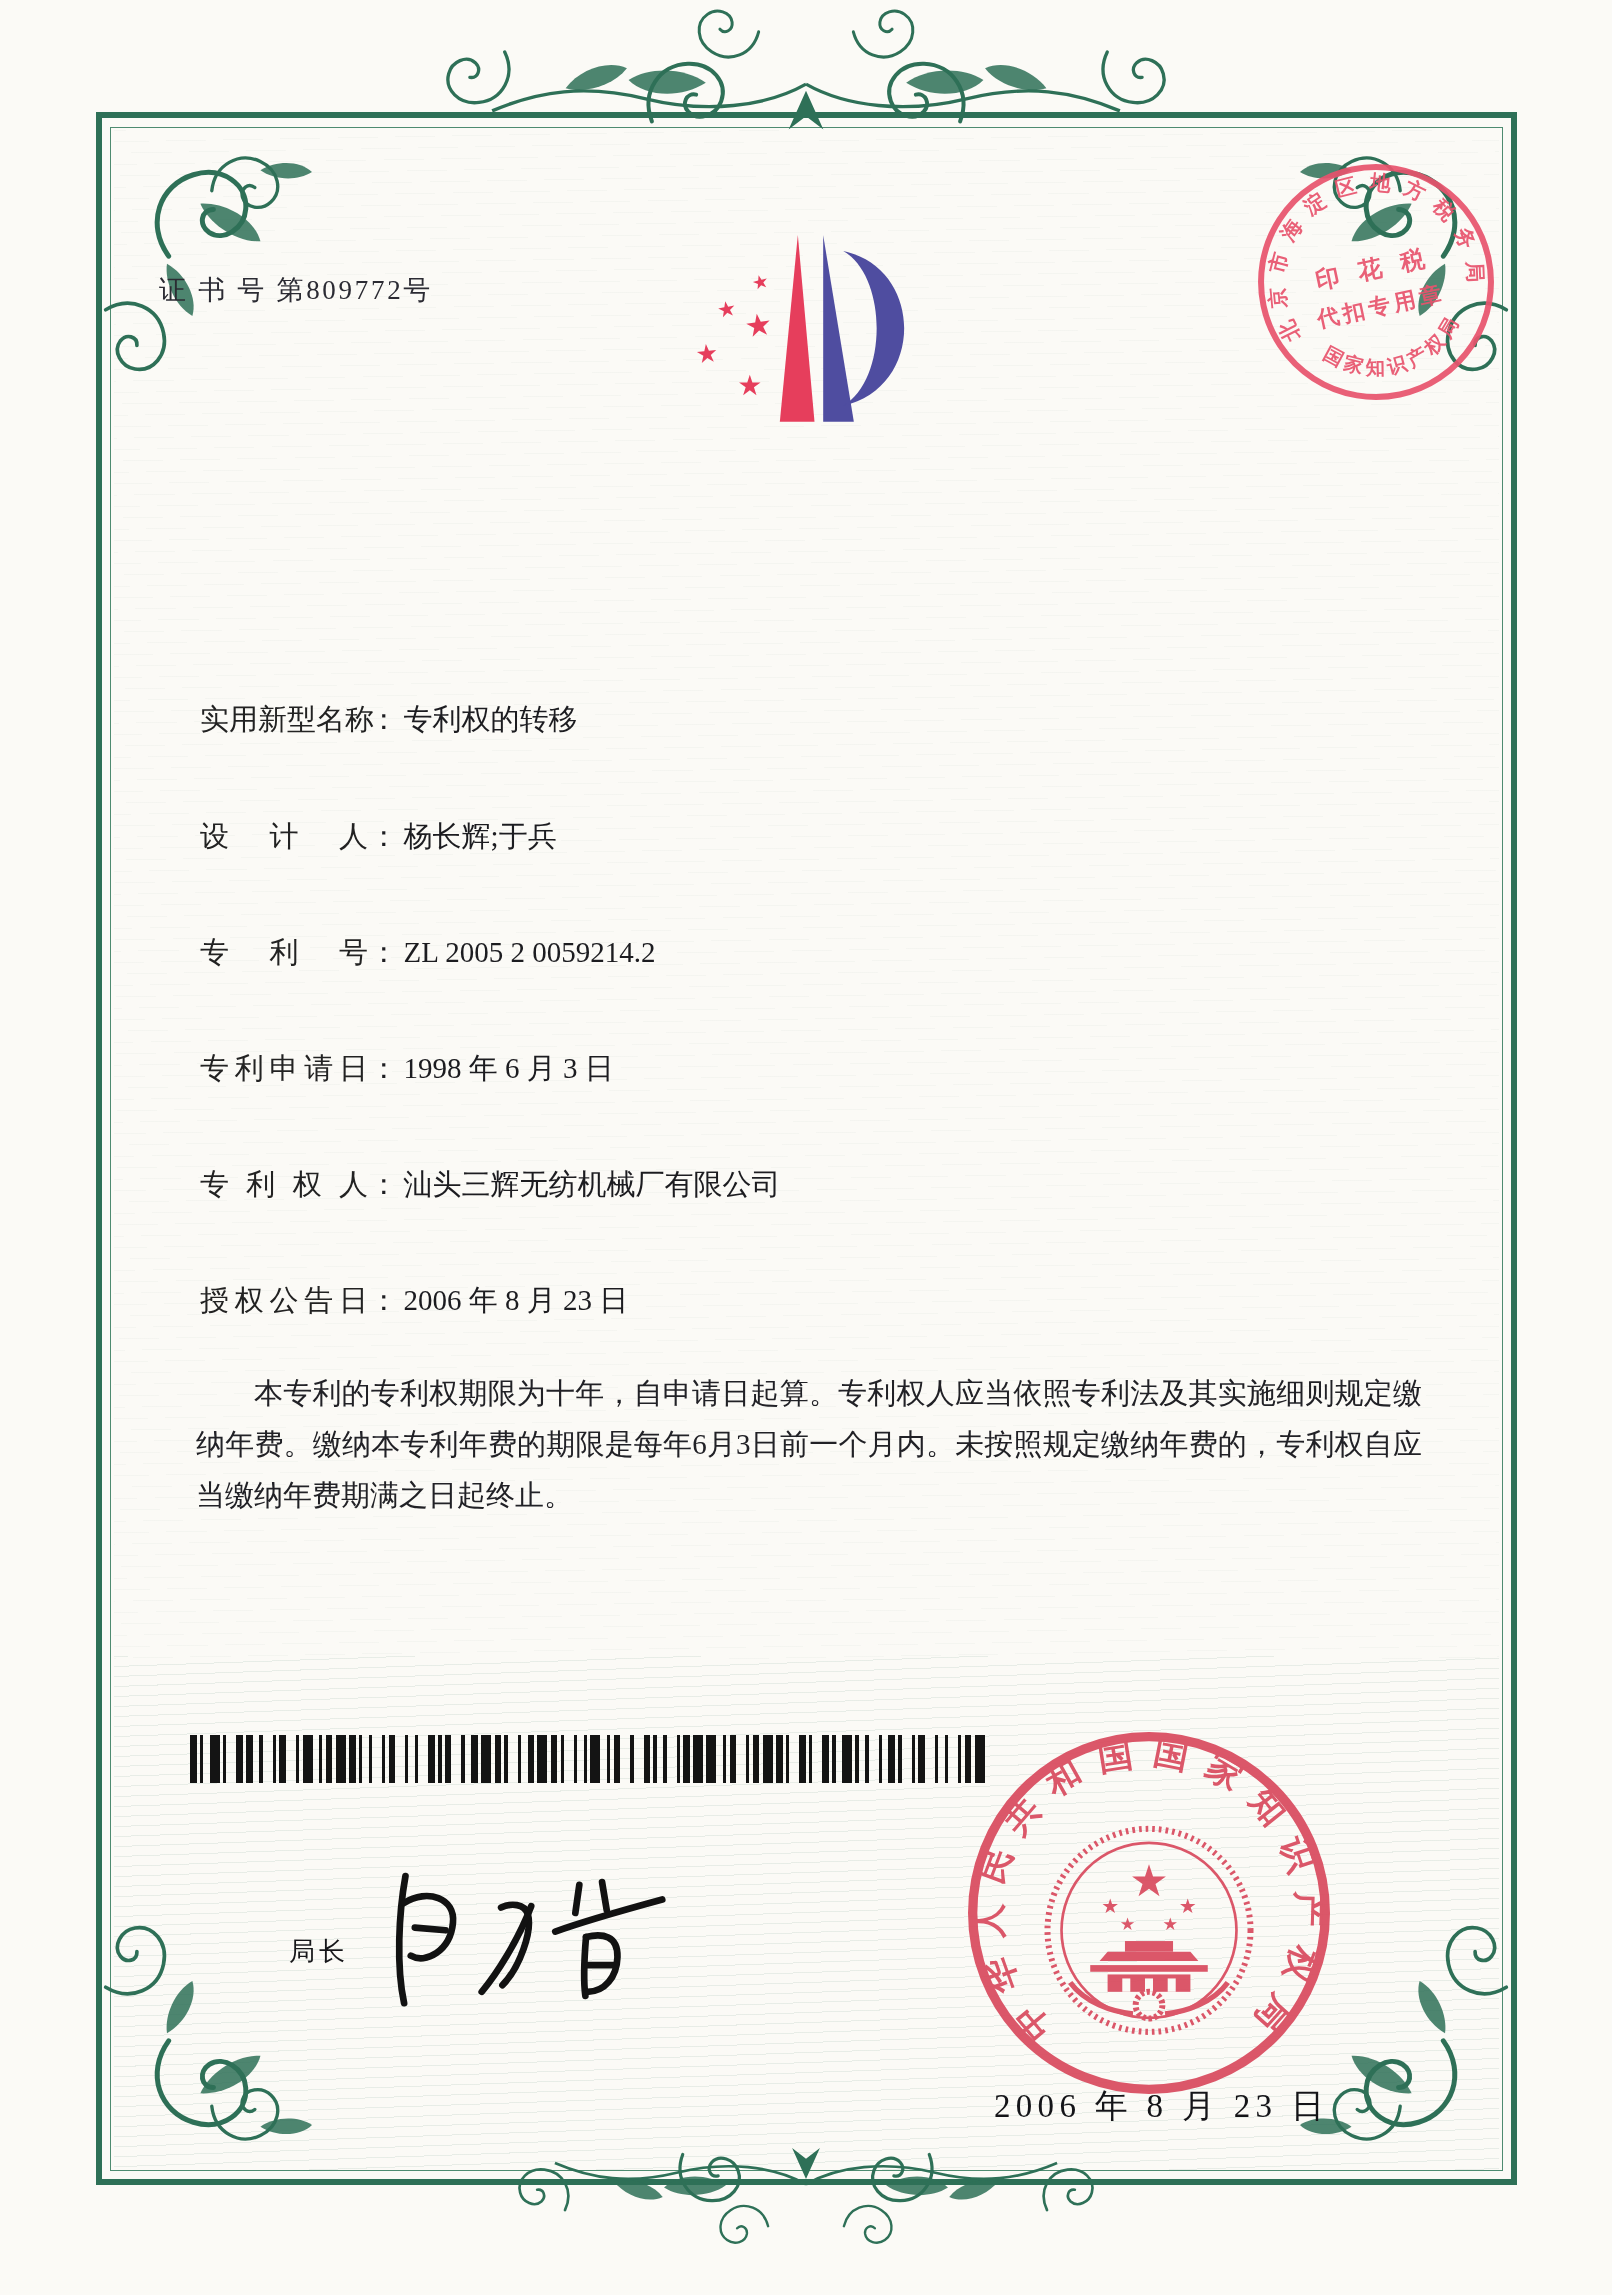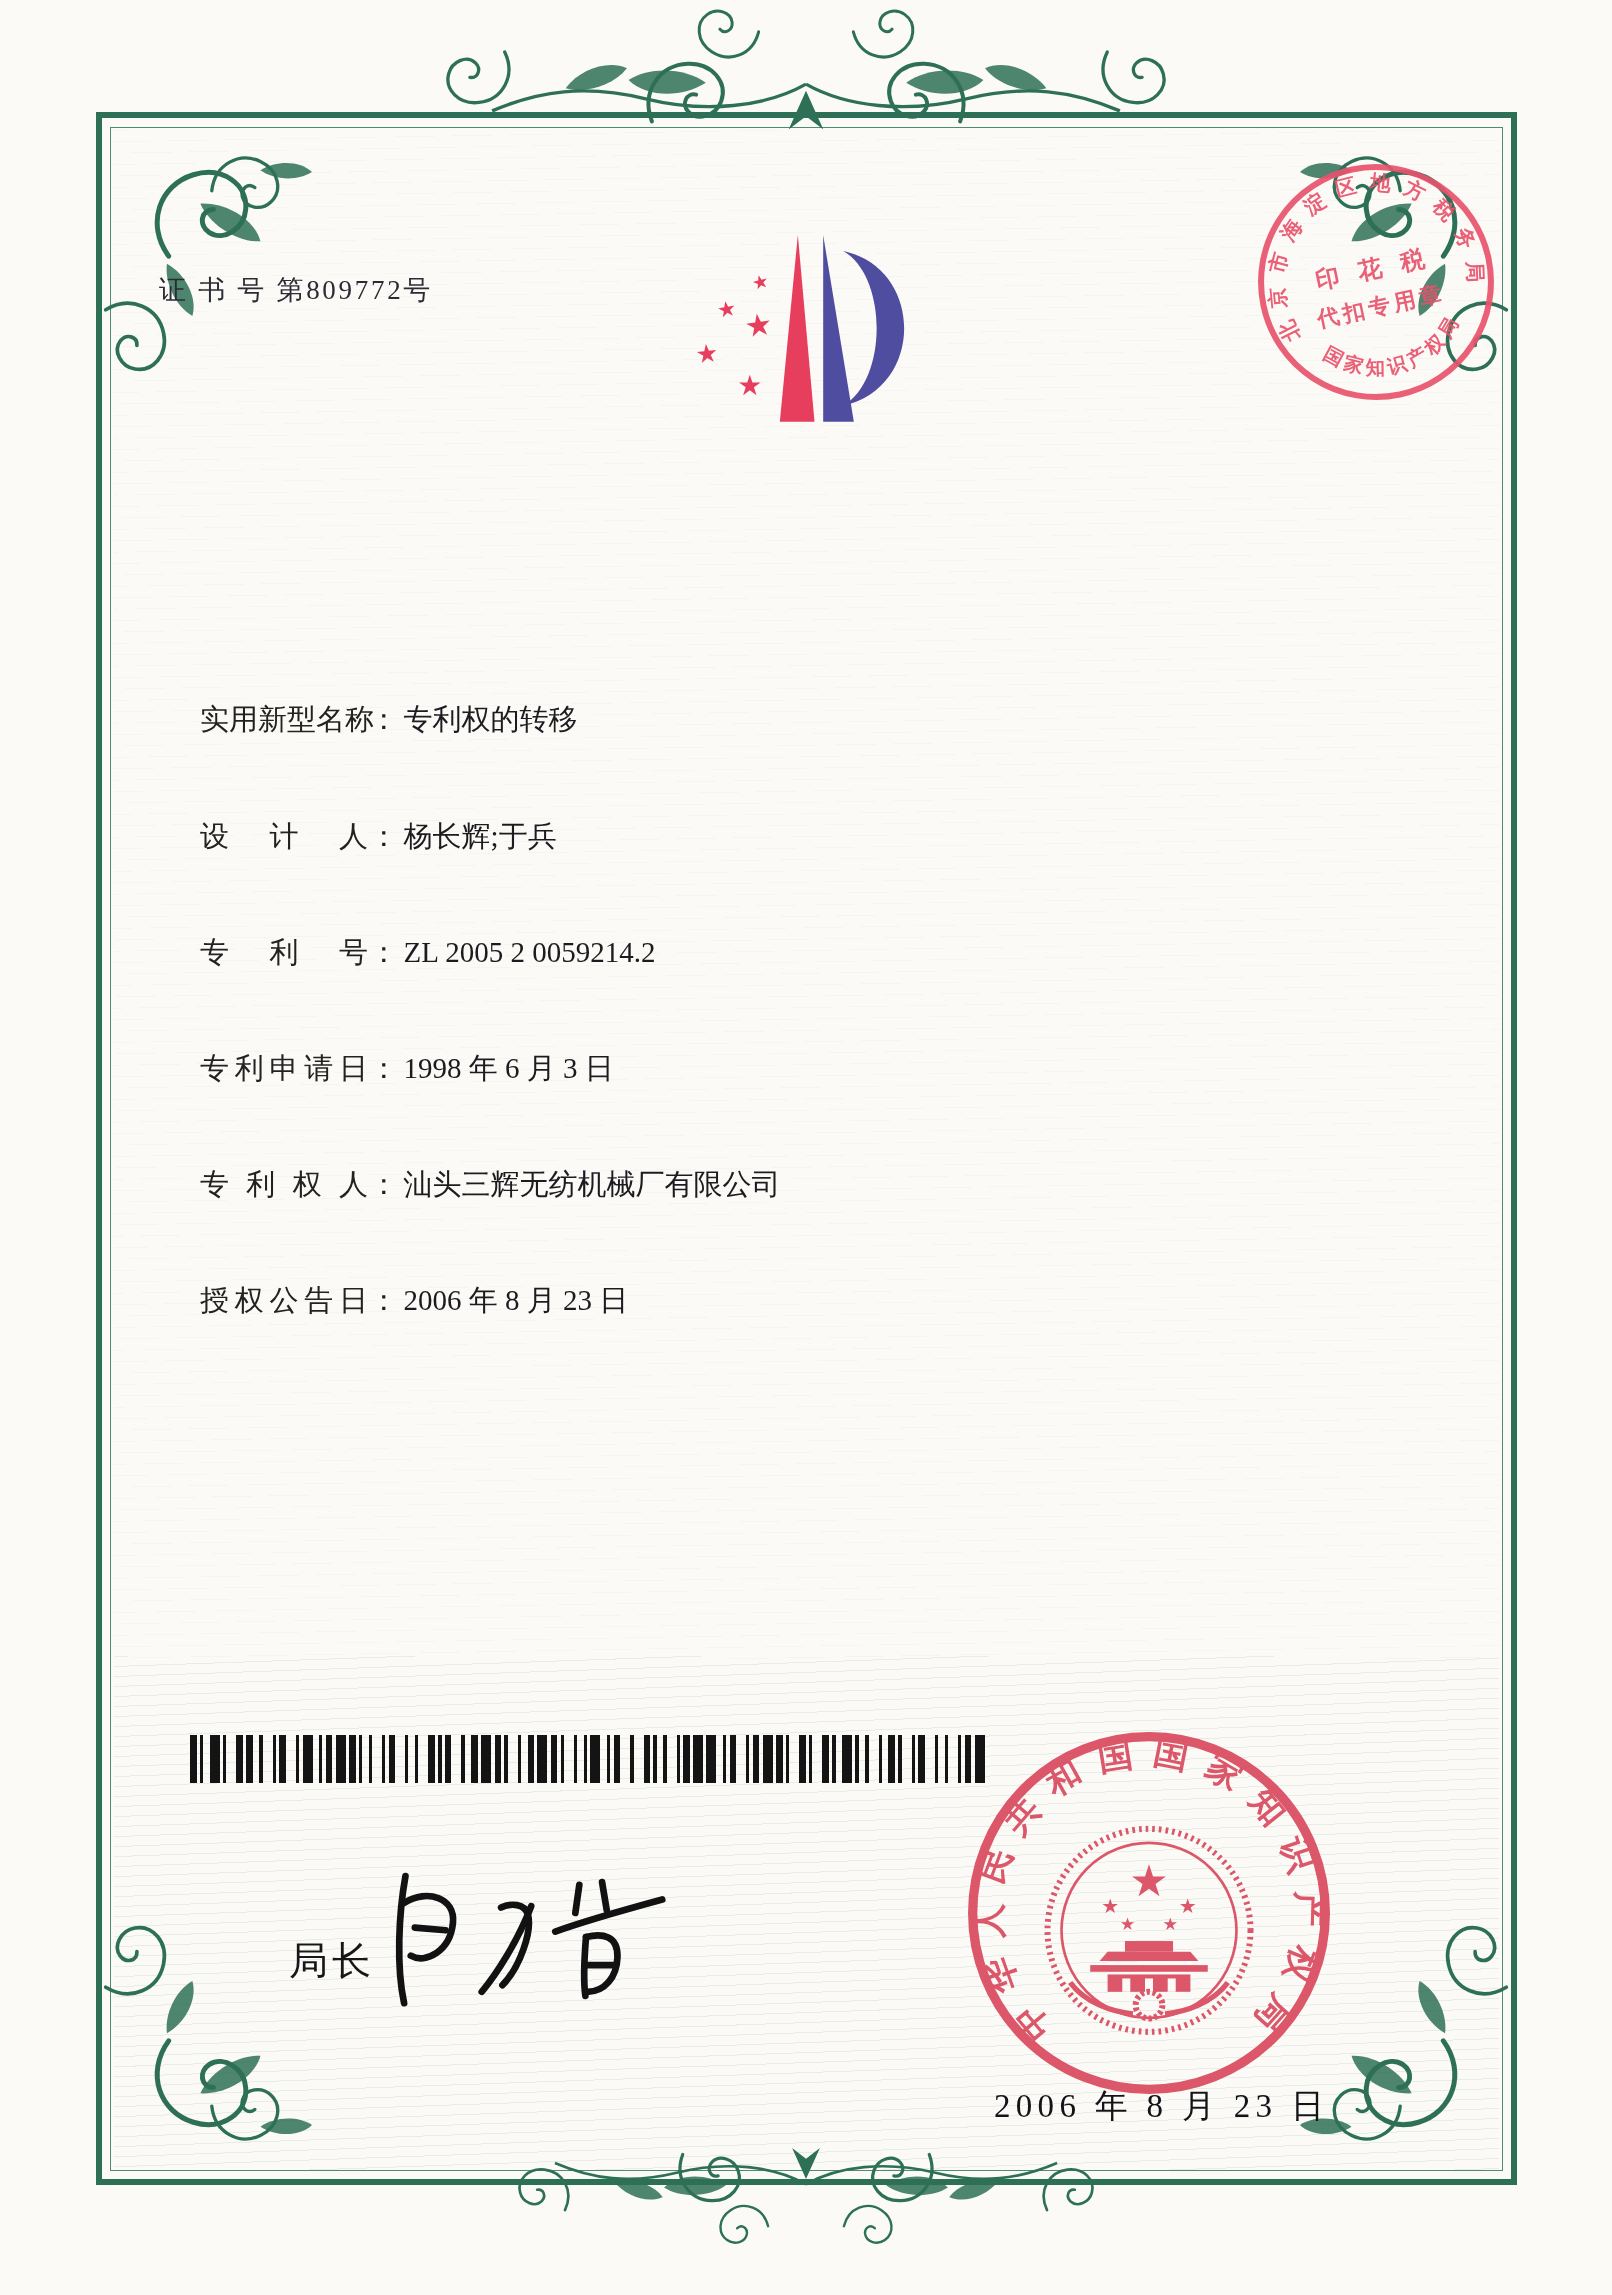--- a/index.html
+++ b/index.html
@@ -27,21 +27,21 @@
           vertical-align:top;color:#222;}
   .fcolon{display:inline-block;margin:0 5.3px 0 1.3px;}
   .fvalue{color:#1c1c20;}
   .paras{position:absolute;left:196px;top:1368px;width:1226px;font-size:29px;
          line-height:51px;text-align:justify;color:#212126;}
   .paras p{margin:0;text-indent:2em;}
   #barcode{position:absolute;left:190px;top:1735px;width:801px;height:48px;font-size:0;
            white-space:nowrap;overflow:hidden;}
   #barcode span{display:inline-block;height:48px;}
   #barcode .bar{background:#141414;}
-  .director{position:absolute;left:289px;top:1934px;font-size:39px;letter-spacing:4px;color:#17171a;}
+  .director{position:absolute;left:289px;top:1934px;font-size:26px;letter-spacing:4px;color:#17171a;}
   .sig{position:absolute;left:364px;top:1863px;width:321px;height:160px;}
   .seal{position:absolute;left:962px;top:1726px;width:374px;height:374px;opacity:.93;}
   .issue-date{position:absolute;left:994px;top:2084px;font-size:33px;letter-spacing:5.3px;color:#141418;}
   .footer{position:absolute;left:0;top:2137px;width:1612px;text-align:center;font-size:23px;
           letter-spacing:2.7px;color:#2a2a30;}
   .tax-stamp{position:absolute;left:1241px;top:147px;width:270px;height:270px;opacity:.92;}
 </style>
 </head>
 <body>
 
@@ -150,20 +150,21 @@
     </div>
     <div class="frow" style="top:470px">
       <span class="flabel">专利权人</span><span class="fcolon">：</span><span class="fvalue">汕头三辉无纺机械厂有限公司</span>
     </div>
     <div class="frow" style="top:586px">
       <span class="flabel">授权公告日</span><span class="fcolon">：</span><span class="fvalue">2006 年 8 月 23 日</span>
     </div>
   </div>
 
   <div class="paras">
+    <p>本专利的专利权期限为十年，自申请日起算。专利权人应当依照专利法及其实施细则规定缴纳年费。缴纳本专利年费的期限是每年6月3日前一个月内。未按照规定缴纳年费的，专利权自应当缴纳年费期满之日起终止。</p>
   </div>
 
   <div id="barcode"><span class="bar" style="width:6.6px"></span><span class="gap" style="width:3.3px"></span><span class="bar" style="width:3.3px"></span><span class="gap" style="width:6.6px"></span><span class="bar" style="width:10px"></span><span class="gap" style="width:3.3px"></span><span class="bar" style="width:3.3px"></span><span class="gap" style="width:10px"></span><span class="bar" style="width:6.6px"></span><span class="gap" style="width:3.3px"></span><span class="bar" style="width:6.6px"></span><span class="gap" style="width:6.6px"></span><span class="bar" style="width:3.3px"></span><span class="gap" style="width:10px"></span><span class="bar" style="width:3.3px"></span><span class="gap" style="width:3.3px"></span><span class="bar" style="width:6.6px"></span><span class="gap" style="width:10px"></span><span class="bar" style="width:3.3px"></span><span class="gap" style="width:3.3px"></span><span class="bar" style="width:10px"></span><span class="gap" style="width:6.6px"></span><span class="bar" style="width:3.3px"></span><span class="gap" style="width:3.3px"></span><span class="bar" style="width:6.6px"></span><span class="gap" style="width:3.3px"></span><span class="bar" style="width:10px"></span><span class="gap" style="width:3.3px"></span><span class="bar" style="width:6.6px"></span><span class="gap" style="width:3.3px"></span><span class="bar" style="width:3.3px"></span><span class="gap" style="width:6.6px"></span><span class="bar" style="width:3.3px"></span><span class="gap" style="width:10px"></span><span class="bar" style="width:3.3px"></span><span class="gap" style="width:3.3px"></span><span class="bar" style="width:6.6px"></span><span class="gap" style="width:10px"></span><span class="bar" style="width:3.3px"></span><span class="gap" style="width:6.6px"></span><span class="bar" style="width:3.3px"></span><span class="gap" style="width:10px"></span><span class="bar" style="width:6.6px"></span><span class="gap" style="width:3.3px"></span><span class="bar" style="width:3.3px"></span><span class="gap" style="width:3.3px"></span><span class="bar" style="width:6.6px"></span><span class="gap" style="width:10px"></span><span class="bar" style="width:3.3px"></span><span class="gap" style="width:6.6px"></span><span class="bar" style="width:6.6px"></span><span class="gap" style="width:3.3px"></span><span class="bar" style="width:10px"></span><span class="gap" style="width:3.3px"></span><span class="bar" style="width:6.6px"></span><span class="gap" style="width:3.3px"></span><span class="bar" style="width:3.3px"></span><span class="gap" style="width:10px"></span><span class="bar" style="width:3.3px"></span><span class="gap" style="width:6.6px"></span><span class="bar" style="width:6.6px"></span><span class="gap" style="width:3.3px"></span><span class="bar" style="width:10px"></span><span class="gap" style="width:3.3px"></span><span class="bar" style="width:6.6px"></span><span class="gap" style="width:3.3px"></span><span class="bar" style="width:3.3px"></span><span class="gap" style="width:10px"></span><span class="bar" style="width:3.3px"></span><span class="gap" style="width:6.6px"></span><span class="bar" style="width:3.3px"></span><span class="gap" style="width:3.3px"></span><span class="bar" style="width:10px"></span><span class="gap" style="width:6.6px"></span><span class="bar" style="width:3.3px"></span><span class="gap" style="width:3.3px"></span><span class="bar" style="width:6.6px"></span><span class="gap" style="width:10px"></span><span class="bar" style="width:3.3px"></span><span class="gap" style="width:10px"></span><span class="bar" style="width:6.6px"></span><span class="gap" style="width:3.3px"></span><span class="bar" style="width:3.3px"></span><span class="gap" style="width:6.6px"></span><span class="bar" style="width:3.3px"></span><span class="gap" style="width:10px"></span><span class="bar" style="width:3.3px"></span><span class="gap" style="width:3.3px"></span><span class="bar" style="width:6.6px"></span><span class="gap" style="width:3.3px"></span><span class="bar" style="width:10px"></span><span class="gap" style="width:3.3px"></span><span class="bar" style="width:10px"></span><span class="gap" style="width:6.6px"></span><span class="bar" style="width:3.3px"></span><span class="gap" style="width:3.3px"></span><span class="bar" style="width:6.6px"></span><span class="gap" style="width:10px"></span><span class="bar" style="width:3.3px"></span><span class="gap" style="width:3.3px"></span><span class="bar" style="width:6.6px"></span><span class="gap" style="width:3.3px"></span><span class="bar" style="width:10px"></span><span class="gap" style="width:3.3px"></span><span class="bar" style="width:6.6px"></span><span class="gap" style="width:3.3px"></span><span class="bar" style="width:3.3px"></span><span class="gap" style="width:10px"></span><span class="bar" style="width:6.6px"></span><span class="gap" style="width:3.3px"></span><span class="bar" style="width:3.3px"></span><span class="gap" style="width:10px"></span><span class="bar" style="width:6.6px"></span><span class="gap" style="width:3.3px"></span><span class="bar" style="width:3.3px"></span><span class="gap" style="width:6.6px"></span><span class="bar" style="width:10px"></span><span class="gap" style="width:3.3px"></span><span class="bar" style="width:3.3px"></span><span class="gap" style="width:6.6px"></span><span class="bar" style="width:3.3px"></span><span class="gap" style="width:10px"></span><span class="bar" style="width:3.3px"></span><span class="gap" style="width:6.6px"></span><span class="bar" style="width:6.6px"></span><span class="gap" style="width:3.3px"></span><span class="bar" style="width:3.3px"></span><span class="gap" style="width:10px"></span><span class="bar" style="width:3.3px"></span><span class="gap" style="width:3.3px"></span><span class="bar" style="width:6.6px"></span><span class="gap" style="width:10px"></span><span class="bar" style="width:3.3px"></span><span class="gap" style="width:6.6px"></span><span class="bar" style="width:3.3px"></span><span class="gap" style="width:10px"></span><span class="bar" style="width:3.3px"></span><span class="gap" style="width:3.3px"></span><span class="bar" style="width:6.6px"></span><span class="gap" style="width:3.3px"></span><span class="bar" style="width:10px"></span><span class="gap" style="width:6.6px"></span><span class="bar" style="width:3.3px"></span></div>
 
   <div class="director">局长</div>
   <svg class="sig" viewBox="0 0 480 230" aria-label="田力普">
     <g fill="none" stroke="#121212" stroke-width="10" stroke-linecap="round" stroke-linejoin="round">
       <path d="M62,15 C52,70 48,150 60,205"></path>
       <path d="M60,55 C95,33 137,48 133,85 C129,127 92,147 70,134"></path>
       <path d="M76,92 L122,96"></path>

